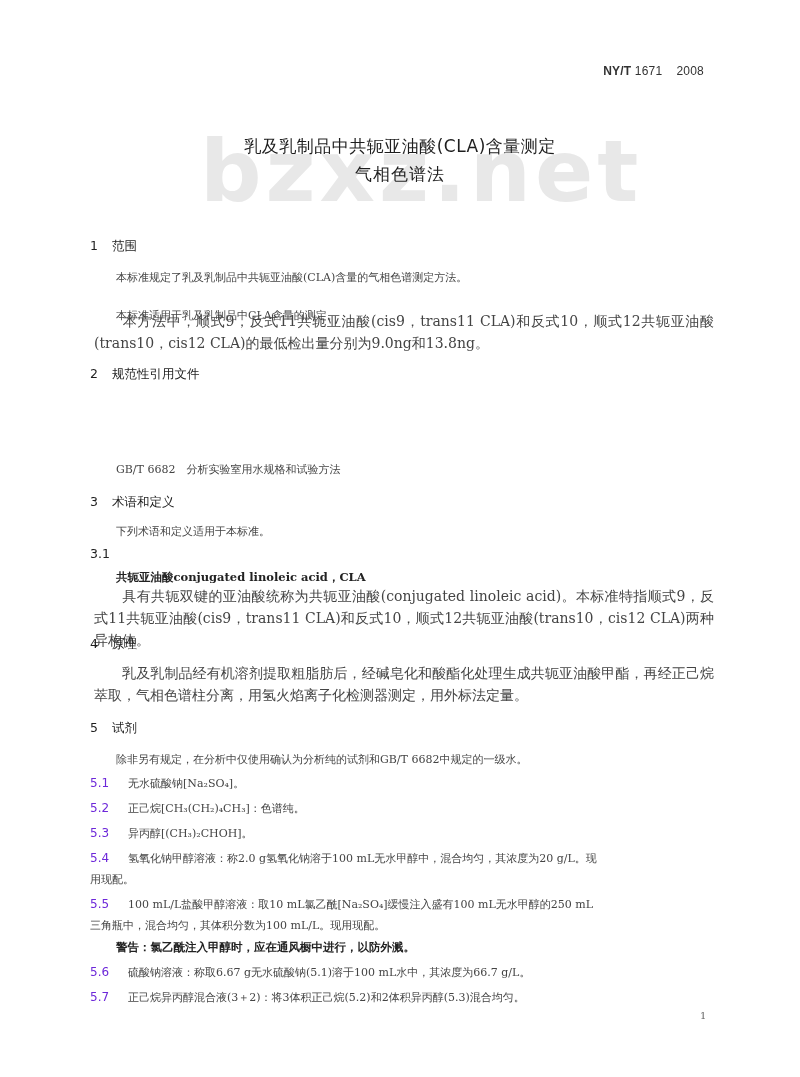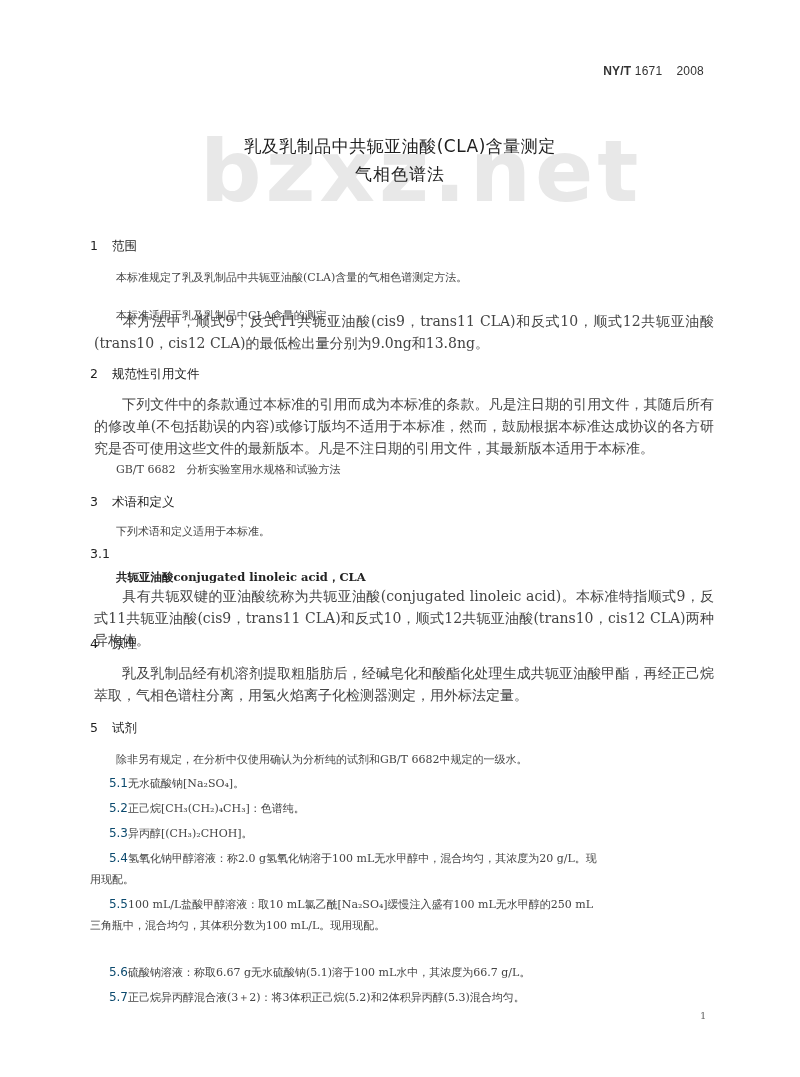--- a/index.html
+++ b/index.html
@@ -18,21 +18,21 @@
   .title.t2 { top: 163px; letter-spacing: 1px; }
   .heading { position: absolute; left: 90px; font-family: "DejaVu Sans", "Liberation Sans", sans-serif;
              font-size: 12.5px; color: #1e1e1e; }
   .heading .num { display: inline-block; width: 22px; }
   .para { position: absolute; left: 94px; width: 620px; font-size: 14px; line-height: 22px; color: #444;
           text-align: justify; }
   .para .indent { display: inline-block; width: 28px; }
   .line { position: absolute; left: 116px; font-size: 11px; color: #444; white-space: nowrap; }
   .item { position: absolute; left: 90px; font-size: 11px; color: #444; white-space: nowrap; }
   .item .inum { display: inline-block; width: 38px; font-family: "DejaVu Sans", "Liberation Sans", sans-serif;
-                font-size: 12px; color: #0c4a6e; text-align: right; }
+                font-size: 12px; color: #6d28d9; }
   .term { position: absolute; left: 116px; font-family: "DejaVu Sans", "Liberation Sans", sans-serif;
           font-size: 11.5px; font-weight: bold; color: #222; white-space: nowrap; }
   .term .en { font-family: "DejaVu Serif", "Liberation Serif", serif; }
   .warn { position: absolute; left: 116px; font-family: "DejaVu Sans", "Liberation Sans", sans-serif;
           font-size: 11.5px; font-weight: bold; color: #222; white-space: nowrap; }
   .subnum { position: absolute; left: 90px; font-family: "DejaVu Sans", "Liberation Sans", sans-serif;
             font-size: 12.5px; color: #222; }
   .pagenum { position: absolute; left: 700px; top: 1000px; font-size: 10px; color: #666; }
 </style>
 </head>
@@ -55,21 +55,20 @@
   <div class="heading" style="top:238px">
     <span class="num">1</span><span>范围</span>
   </div>
   <div class="line" style="top:270px">本标准规定了乳及乳制品中共轭亚油酸(CLA)含量的气相色谱测定方法。</div>
   <div class="line" style="top:308px">本标准适用于乳及乳制品中CLA含量的测定。</div>
   <div class="para" style="top:310px"><span class="indent"></span><span>本方法中，顺式9，反式11共轭亚油酸(cis9，trans11 CLA)和反式10，顺式12共轭亚油酸(trans10，cis12 CLA)的最低检出量分别为9.0ng和13.8ng。</span></div>
 
   <div class="heading" style="top:366px">
     <span class="num">2</span><span>规范性引用文件</span>
   </div>
-  <div class="para" style="top:393px"><span class="indent"></span><span>下列文件中的条款通过本标准的引用而成为本标准的条款。凡是注日期的引用文件，其随后所有的修改单(不包括勘误的内容)或修订版均不适用于本标准，然而，鼓励根据本标准达成协议的各方研究是否可使用这些文件的最新版本。凡是不注日期的引用文件，其最新版本适用于本标准。</span></div>
   <div class="line" style="top:462px">GB/T 6682　分析实验室用水规格和试验方法</div>
 
   <div class="heading" style="top:494px">
     <span class="num">3</span><span>术语和定义</span>
   </div>
   <div class="line" style="top:524px">下列术语和定义适用于本标准。</div>
   <div class="subnum" style="top:546px">3.1</div>
   <div class="term" style="top:570px">
     <span>共轭亚油酸</span><span class="en">conjugated linoleic acid，CLA</span>
   </div>
@@ -96,20 +95,21 @@
   </div>
   <div class="item" style="top:851px">
     <span class="inum">5.4</span><span>氢氧化钠甲醇溶液：称2.0 g氢氧化钠溶于100 mL无水甲醇中，混合均匀，其浓度为20 g/L。现</span>
   </div>
   <div class="item" style="top:872px">用现配。</div>
 
   <div class="item" style="top:897px">
     <span class="inum">5.5</span><span>100 mL/L盐酸甲醇溶液：取10 mL氯乙酰[Na₂SO₄]缓慢注入盛有100 mL无水甲醇的250 mL</span>
   </div>
   <div class="item" style="top:918px">三角瓶中，混合均匀，其体积分数为100 mL/L。现用现配。</div>
+  <div class="warn" style="top:940px">警告：氯乙酰注入甲醇时，应在通风橱中进行，以防外溅。</div>
 
   <div class="item" style="top:965px">
     <span class="inum">5.6</span><span>硫酸钠溶液：称取6.67 g无水硫酸钠(5.1)溶于100 mL水中，其浓度为66.7 g/L。</span>
   </div>
   <div class="item" style="top:990px">
     <span class="inum">5.7</span><span>正己烷异丙醇混合液(3＋2)：将3体积正己烷(5.2)和2体积异丙醇(5.3)混合均匀。</span>
   </div>
 
   <div class="pagenum" style="top:1010px">1</div>
 </div>

